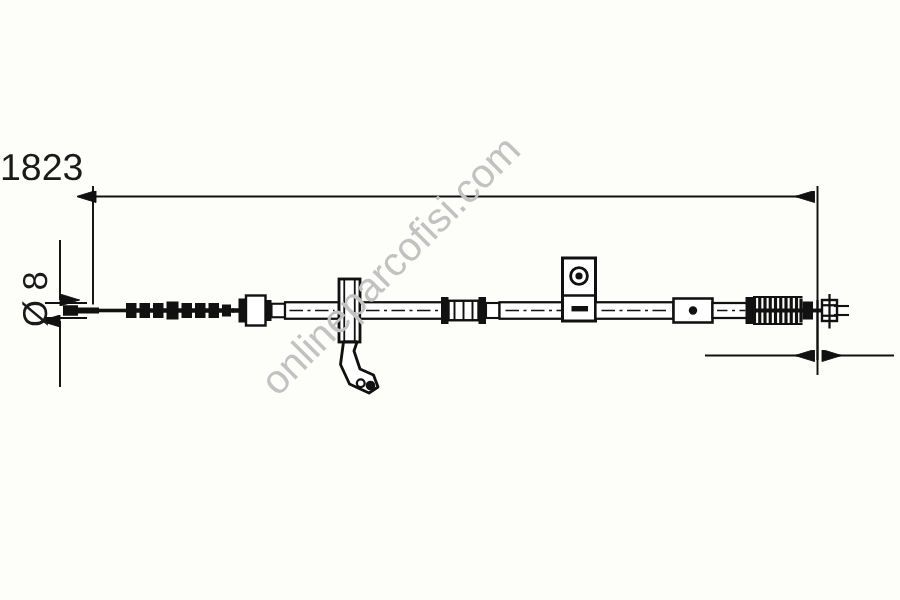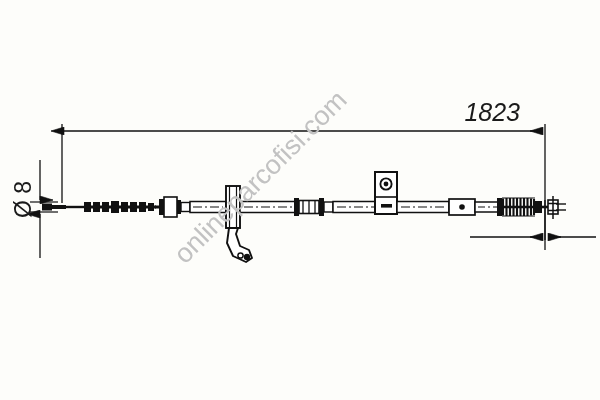--- a/index.html
+++ b/index.html
@@ -35,25 +35,24 @@
     transform:rotate(-45deg);
     transform-origin:0 0;
     white-space:nowrap;
     user-select:none;
     pointer-events:none;
     font-family:"Liberation Sans", sans-serif;
   }
   .dim-main{
     position:absolute;
     left:0; top:98px; width:520px;
-    text-align:right;
+    text-align:left;
     font-size:25px;
     color:#1a1a1a;
     font-family:"Liberation Sans", sans-serif;
-    font-style:italic;
   }
   .dim-d10{
     position:absolute;
     left:487px; top:215px;
     font-size:23px;
     color:#1a1a1a;
     white-space:nowrap;
     font-family:"Liberation Sans", sans-serif;
   }
   .dim-d8{

